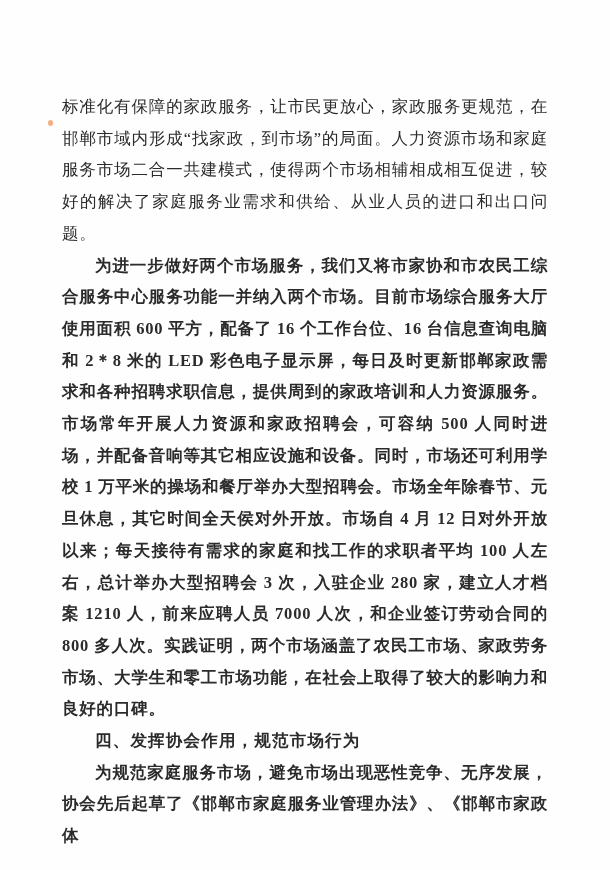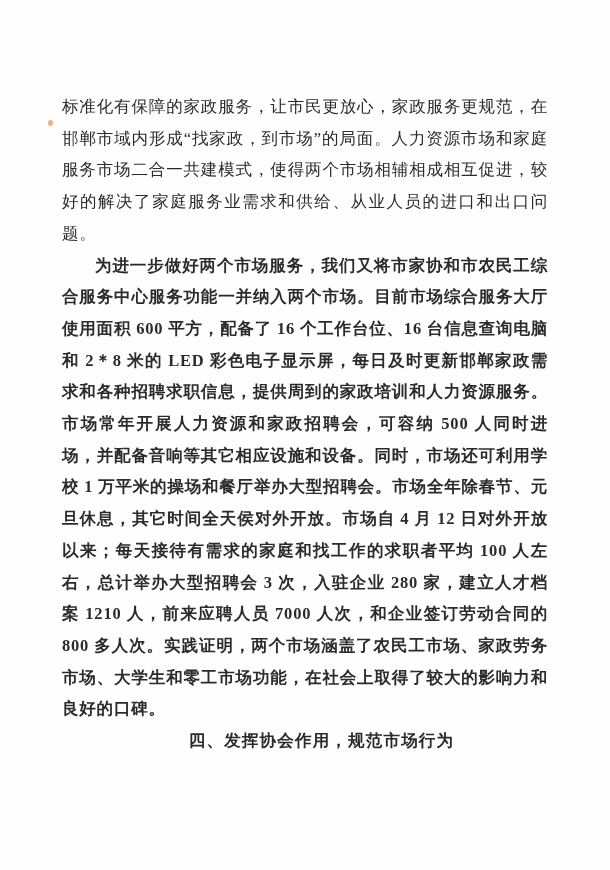--- a/index.html
+++ b/index.html
@@ -48,26 +48,27 @@
   }
   .text-block p.indent {
     text-indent: 2em;
     font-weight: bold;
   }
   .text-block p.heading {
     text-indent: 2em;
     font-weight: 700;
     font-family: "Liberation Sans", "DejaVu Sans", sans-serif;
     letter-spacing: 1.2px;
-    text-align: center;
+    text-align: left;
   }
 </style>
 </head>
 <body>
 
 <div class="page">
   <div class="scan-speck"></div>
   <div class="text-block" id="paragraphs">
       <p class="">标准化有保障的家政服务，让市民更放心，家政服务更规范，在邯郸市域内形成“找家政，到市场”的局面。人力资源市场和家庭服务市场二合一共建模式，使得两个市场相辅相成相互促进，较好的解决了家庭服务业需求和供给、从业人员的进口和出口问题。</p>
       <p class="indent">为进一步做好两个市场服务，我们又将市家协和市农民工综合服务中心服务功能一并纳入两个市场。目前市场综合服务大厅使用面积 600 平方，配备了 16 个工作台位、16 台信息查询电脑和 2＊8 米的 LED 彩色电子显示屏，每日及时更新邯郸家政需求和各种招聘求职信息，提供周到的家政培训和人力资源服务。市场常年开展人力资源和家政招聘会，可容纳 500 人同时进场，并配备音响等其它相应设施和设备。同时，市场还可利用学校 1 万平米的操场和餐厅举办大型招聘会。市场全年除春节、元旦休息，其它时间全天侯对外开放。市场自 4 月 12 日对外开放以来；每天接待有需求的家庭和找工作的求职者平均 100 人左右，总计举办大型招聘会 3 次，入驻企业 280 家，建立人才档案 1210 人，前来应聘人员 7000 人次，和企业签订劳动合同的 800 多人次。实践证明，两个市场涵盖了农民工市场、家政劳务市场、大学生和零工市场功能，在社会上取得了较大的影响力和良好的口碑。</p>
       <p class="heading">四、发挥协会作用，规范市场行为</p>
+      <p class="indent">为规范家庭服务市场，避免市场出现恶性竞争、无序发展，协会先后起草了《邯郸市家庭服务业管理办法》、《邯郸市家政体</p>
     </div>
 </div>
 
 </body></html>

